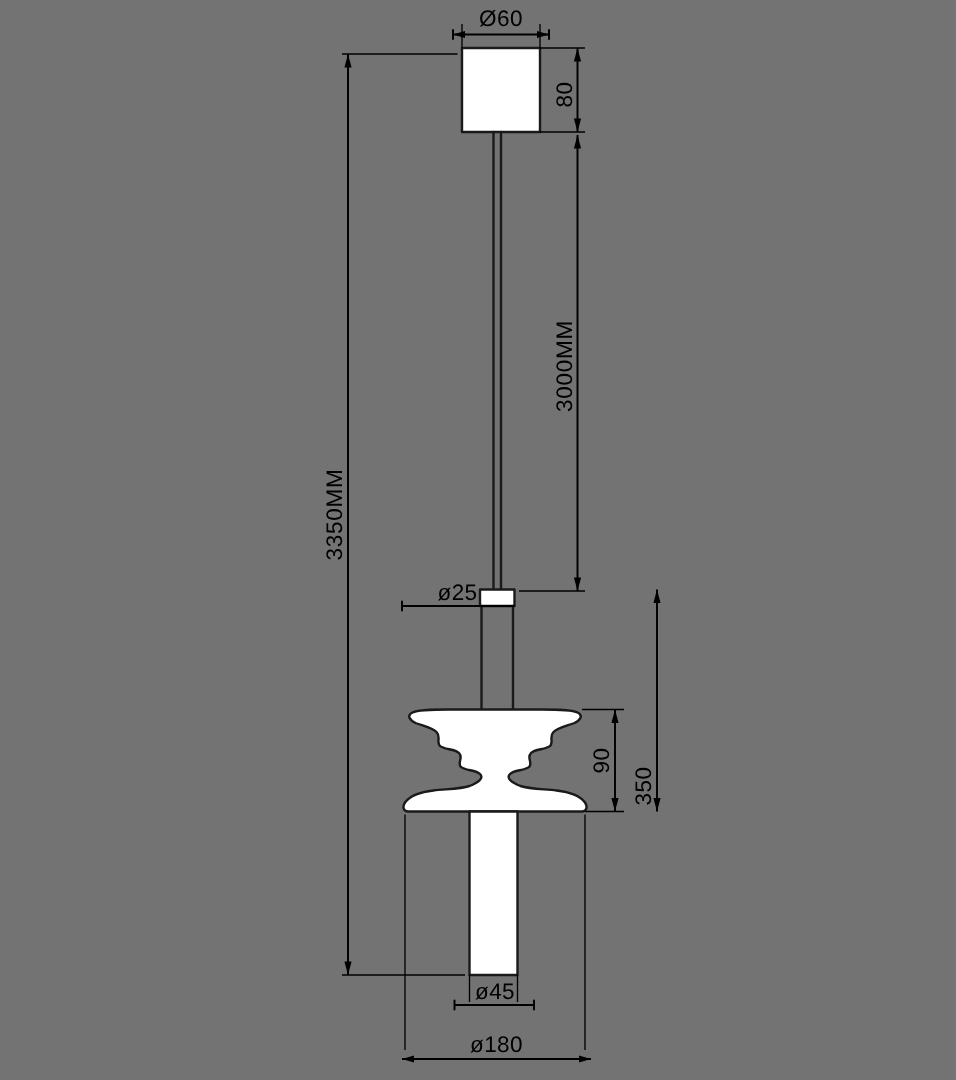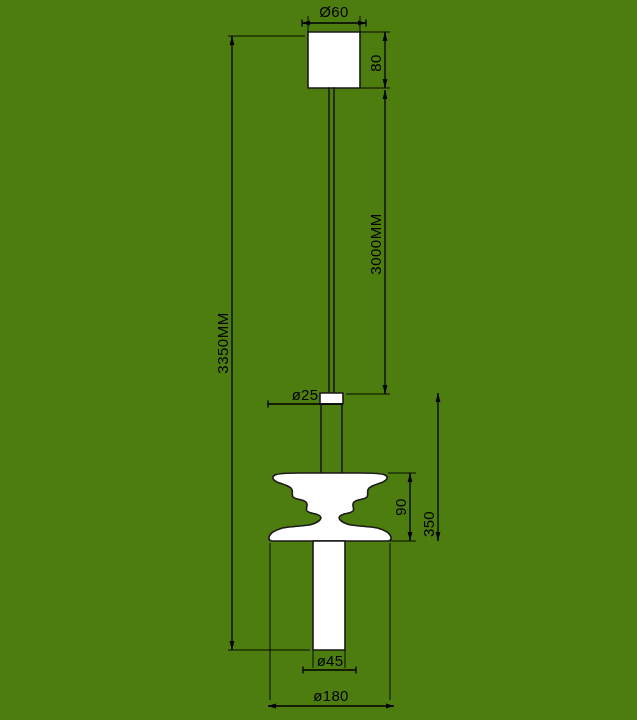--- a/index.html
+++ b/index.html
@@ -7,21 +7,21 @@
     padding: 0;
     background: #ffffff;
   }
   body {
     font-family: "Liberation Sans", sans-serif;
   }
   #drawing-root {
     position: relative;
     width: 637px;
     height: 720px;
-    background: #4d7c0f;
+    background: #737373;
     overflow: hidden;
   }
   svg.cad {
     position: absolute;
     left: 0;
     top: 0;
     width: 637px;
     height: 720px;
   }
   .part-line {

